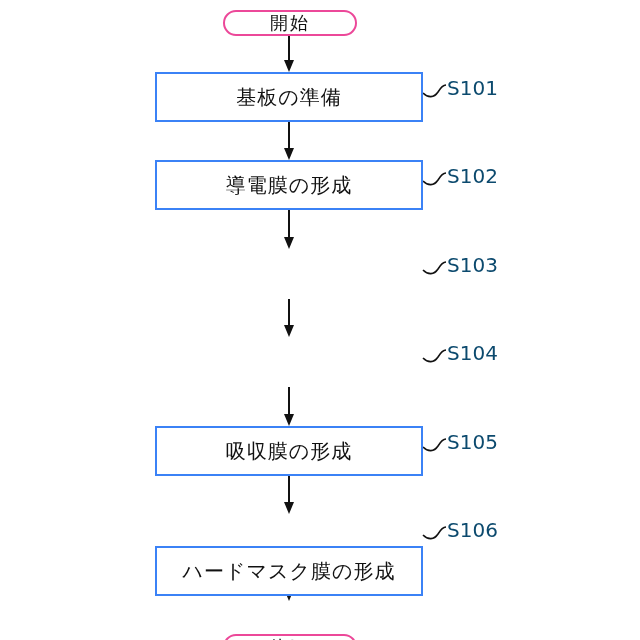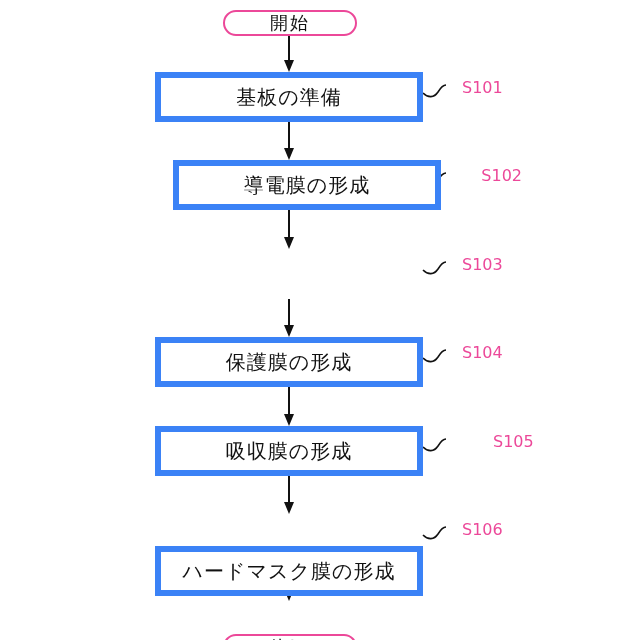--- a/index.html
+++ b/index.html
@@ -39,50 +39,50 @@
     font-size: 18px;
     letter-spacing: 2px;
   }
   .terminal.start { top: 10px; }
   .terminal.end   { top: 634px; text-align: center; }
   .stepbox {
     position: absolute;
     left: 155px;
     width: 268px;
     height: 50px;
-    border: 6px solid #3b82f6;
+    border: 2px solid #3b82f6;
     background: #ffffff;
     display: flex;
     align-items: center;
     justify-content: center;
     box-sizing: border-box;
     font-size: 20px;
     letter-spacing: 1px;
   }
   .stepbox.s1 { top: 72px;  }
-  .stepbox.s2 { top: 160px; margin-left: 18px; }
+  .stepbox.s2 { top: 160px; }
   .stepbox.s3 { top: 249px; }
   .stepbox.s4 { top: 337px; }
   .stepbox.s5 { top: 426px; }
   .stepbox.s6 { top: 514px; margin-top: 32px; }
   .steplabel {
     position: absolute;
-    left: 462px;
+    left: 447px;
     width: 60px;
     height: 20px;
     line-height: 20px;
-    font-size: 16px;
-    color: #ec4899;
+    font-size: 20px;
+    color: #0c4a6e;
     white-space: nowrap;
   }
   .steplabel.l1 { top: 78px;  }
-  .steplabel.l2 { top: 166px; text-align: right; }
+  .steplabel.l2 { top: 166px; }
   .steplabel.l3 { top: 255px; }
   .steplabel.l4 { top: 343px; }
-  .steplabel.l5 { top: 432px; margin-left: 31px; }
+  .steplabel.l5 { top: 432px; }
   .steplabel.l6 { top: 520px; }
 </style>
 </head>
 <body>
 
 <div class="canvas">
 
   <svg class="overlay" viewBox="0 0 640 640">
 
     <g stroke="#111111" stroke-width="2" fill="#111111">
@@ -129,23 +129,20 @@
   <div class="terminal start">
     <span>開始</span>
   </div>
 
   <div class="stepbox s1">
     <span>基板の準備</span>
   </div>
   <div class="stepbox s2">
     <span>導電膜の形成</span>
   </div>
-  <div class="stepbox s4">
-    <span>保護膜の形成</span>
-  </div>
   <div class="stepbox s5">
     <span>吸収膜の形成</span>
   </div>
   <div class="stepbox s6">
     <span>ハードマスク膜の形成</span>
   </div>
 
   <span class="steplabel l1">S101</span>
   <span class="steplabel l2">S102</span>
   <span class="steplabel l3">S103</span>

